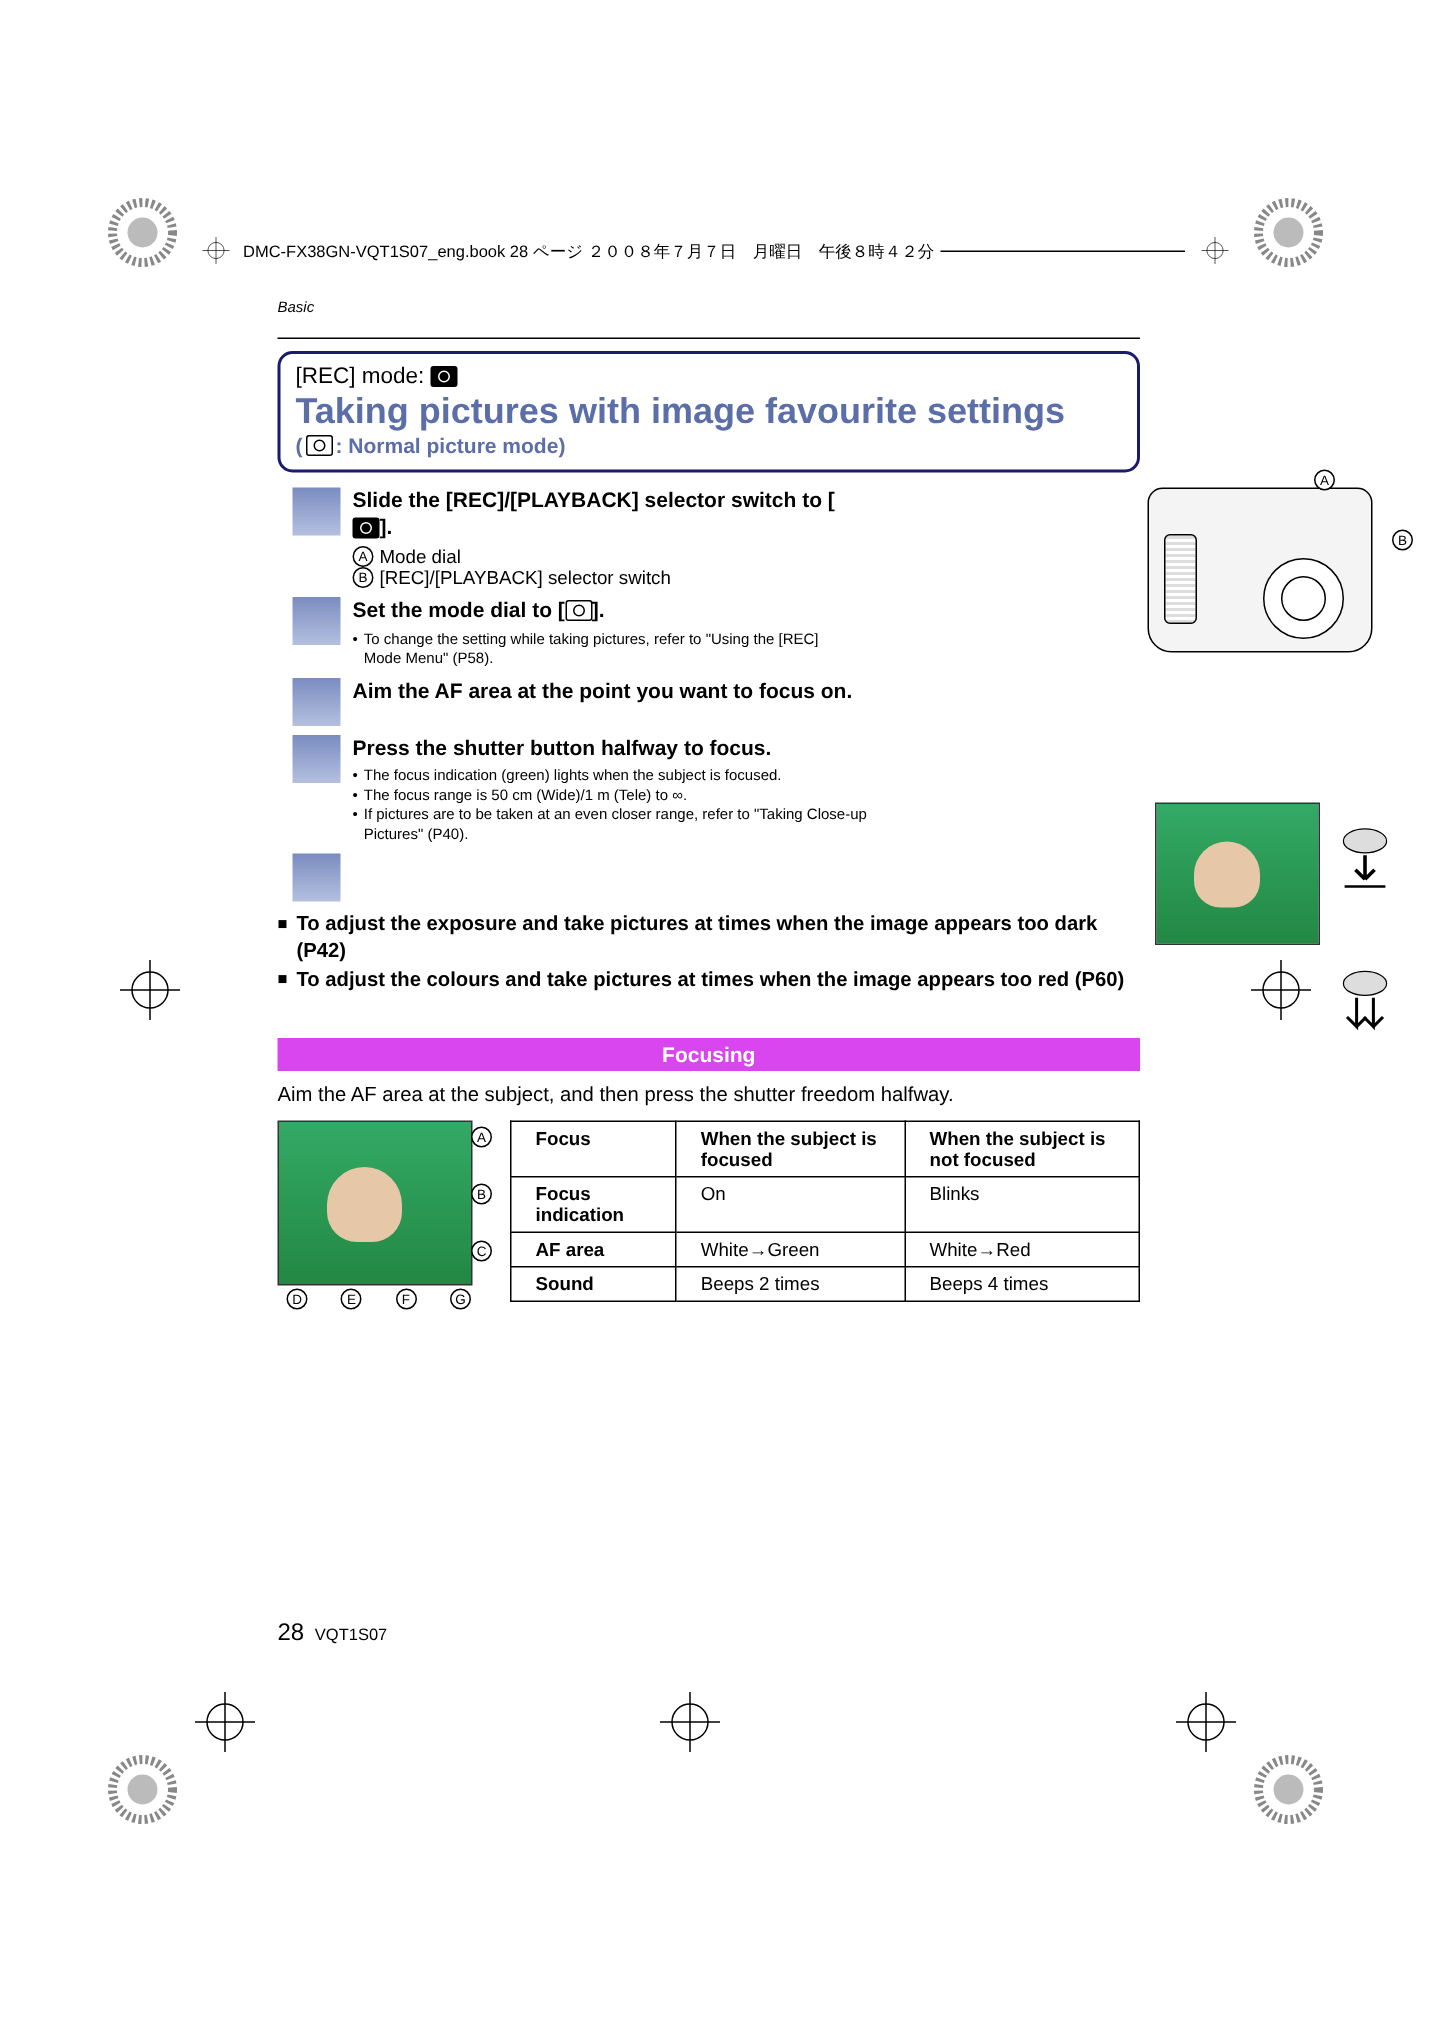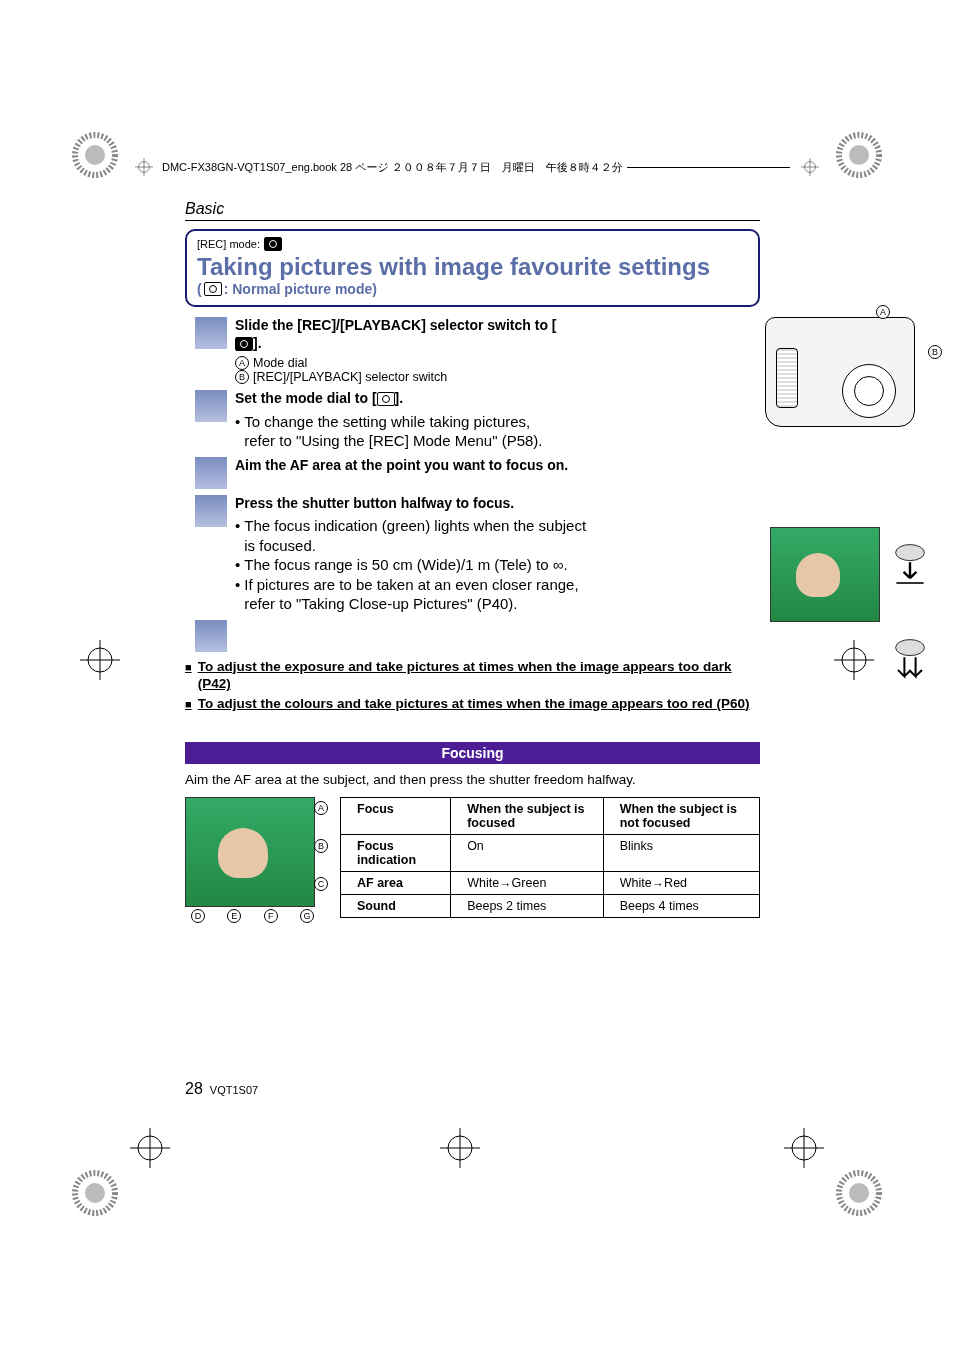--- a/index.html
+++ b/index.html
@@ -4,54 +4,54 @@
 <style>
   * { box-sizing: border-box; margin: 0; padding: 0; }
   body { background:#fff; font-family: Arial, Helvetica, sans-serif; color:#000; width:954px; height:1348px; position:relative; font-size:14px; }
   .reg-mark { position:absolute; width:40px; height:40px; }
   .rosette { position:absolute; width:50px; height:50px; }
   .header-line { position:absolute; top:158px; left:130px; right:130px; display:flex; align-items:center; font-size:11px; }
   .header-rule { flex:1; border-top:1px solid #000; }
   .header-text { padding:0 4px; white-space:nowrap;text-align:right; }
   .header-reg { margin-left:6px; }
   .content { position:absolute; top:200px; left:185px; width:575px; }
-  .section-label { font-style:italic; font-size:16px; border-bottom:1px solid #000; padding-bottom:2px; margin-bottom:8px; }
+  .section-label { font-style:italic; font-size:10px; border-bottom:1px solid #000; padding-bottom:14px; margin-bottom:8px; }
   .title-box { border:2px solid #1a1a6e; border-radius:10px; padding:6px 10px 8px 10px; margin-bottom:10px; }
-  .rec-mode { font-size:11px; display:flex; align-items:center; gap:4px; }
+  .rec-mode { font-size:15px; display:flex; align-items:center; gap:4px; }
   .camera-icon { display:inline-flex; align-items:center; justify-content:center; width:18px; height:14px; border:1px solid #000; border-radius:2px; background:#000; position:relative; }
   .camera-icon::after { content:''; width:6px; height:6px; border:1px solid #fff; border-radius:50%; }
   .camera-icon-light { display:inline-flex; align-items:center; justify-content:center; width:18px; height:14px; border:1px solid #000; border-radius:2px; background:#fff; position:relative; }
   .camera-icon-light::after { content:''; width:6px; height:6px; border:1px solid #000; border-radius:50%; }
   .main-title { font-size:24px; font-weight:bold; color:#5b6ea8; margin-top:2px; }
   .sub-title { font-size:14px; font-weight:bold; color:#5b6ea8; display:flex; align-items:center; gap:2px; }
   .intro { font-size:13.5px; margin-bottom:12px; line-height:1.3; }
   .steps-wrap { position:relative; }
   .step { display:flex; gap:8px; margin-bottom:6px; }
   .step-marker { flex:0 0 32px; height:32px; background: linear-gradient(to bottom,#7a8cc0,#b5c0e0); margin-left:10px; }
   .step-body { flex:1; }
   .step-title { font-weight:bold; font-size:14px; line-height:1.25; display:inline; }
-  .step-list { list-style:none; margin-top:4px; font-size:15px; line-height:1.3; }
+  .step-list { list-style:none; margin-top:4px; font-size:10px; line-height:1.3; }
   .step-list li { display:flex; gap:4px; }
   .step-list li::before { content:'•'; }
   .circle-letter { display:inline-flex; align-items:center; justify-content:center; width:14px; height:14px; border:1px solid #000; border-radius:50%; font-size:9px; line-height:1; }
   .sub-labels { font-size:12.5px; margin-top:4px; }
   .sub-labels div { display:flex; align-items:center; gap:4px; }
   .camera-illustration { position:absolute; top:0; right:-170px; width:165px; }
   .camera-body { width:150px; height:110px; border:1.5px solid #000; border-radius:10px 10px 16px 16px; background:#f4f4f4; position:relative; }
   .camera-lens { position:absolute; right:18px; bottom:8px; width:54px; height:54px; border:1.5px solid #000; border-radius:50%; background:#fff; display:flex; align-items:center; justify-content:center; }
   .camera-lens-inner { width:30px; height:30px; border:1px solid #000; border-radius:50%; }
   .camera-grip { position:absolute; left:10px; top:30px; width:22px; height:60px; border:1px solid #000; border-radius:4px; background:repeating-linear-gradient(0deg,#ddd,#ddd 2px,#fff 2px,#fff 4px); }
   .callout { position:absolute; display:flex; align-items:center; }
   .arrow-block { position:absolute; right:-170px; width:50px; height:50px; display:flex; align-items:center; justify-content:center; }
   .photo-placeholder { position:absolute; right:-170px; width:110px; height:95px; background:linear-gradient(#3a6,#284); border:1px solid #333; }
   .photo-placeholder .face { position:absolute; left:25px; top:25px; width:44px; height:44px; background:#e6c8a8; border-radius:50% 50% 40% 40%; }
-  .note-block { margin-top:6px;text-decoration:underline; }
+  .note-block { margin-top:6px; }
   .note-item { display:flex; gap:6px; font-size:13.5px; font-weight:bold; margin-top:2px; line-height:1.3; }
   .note-item::before { content:'■'; font-size:11px; margin-top:2px; }
-  .focusing-bar { margin-top:30px; background:#4c1d95; color:#fff; text-align:center; font-weight:bold; padding:3px 0; font-size:14px; }
+  .focusing-bar { margin-top:30px; background:#d946ef; color:#fff; text-align:center; font-weight:bold; padding:3px 0; font-size:14px; }
   .focus-intro { font-size:13.5px; margin-top:8px; margin-bottom:10px; }
   .focus-row { display:flex; gap:20px; align-items:flex-start; }
   .focus-img { width:135px; position:relative; }
   .focus-photo { width:130px; height:110px; background:linear-gradient(#3a6,#284); border:1px solid #333; position:relative; }
   .focus-photo .face { position:absolute; left:32px; top:30px; width:50px; height:50px; background:#e6c8a8; border-radius:50% 50% 40% 40%; }
   .small-circle { display:inline-flex; align-items:center; justify-content:center; width:14px; height:14px; border:1px solid #000; border-radius:50%; font-size:9px; background:#fff; }
   .img-label { position:absolute; }
   .bottom-labels { display:flex; justify-content:space-between; padding:2px 6px 0 6px; }
   table.focus-table { border-collapse:collapse; flex:1; font-size:12.5px; }
   table.focus-table th, table.focus-table td { border:1px solid #000; padding:4px 16px; text-align:left; vertical-align:top; }

